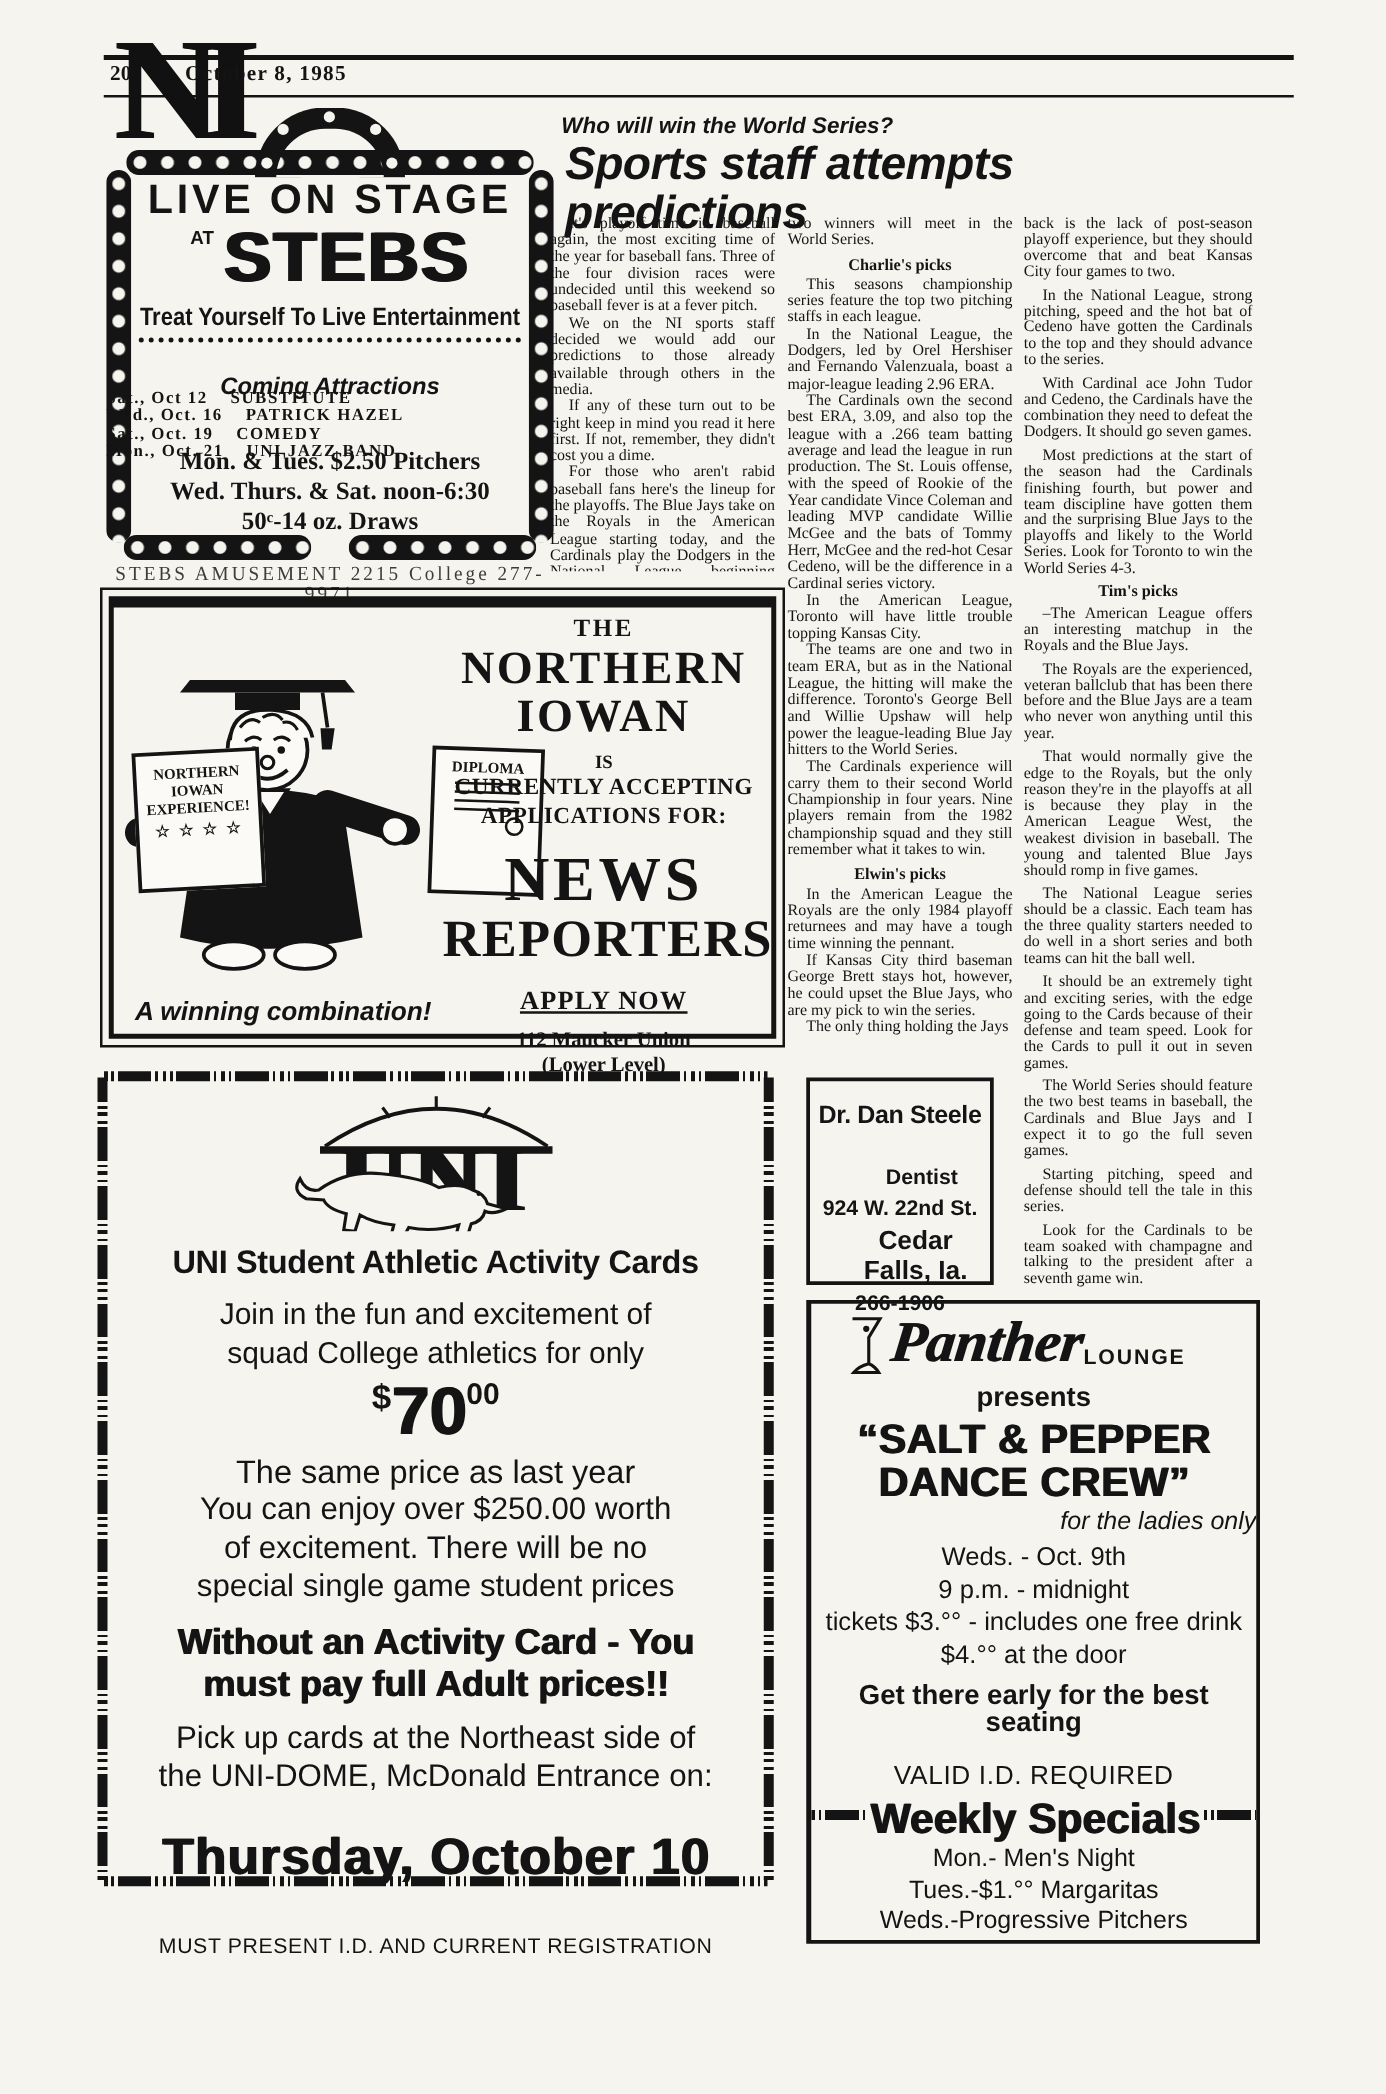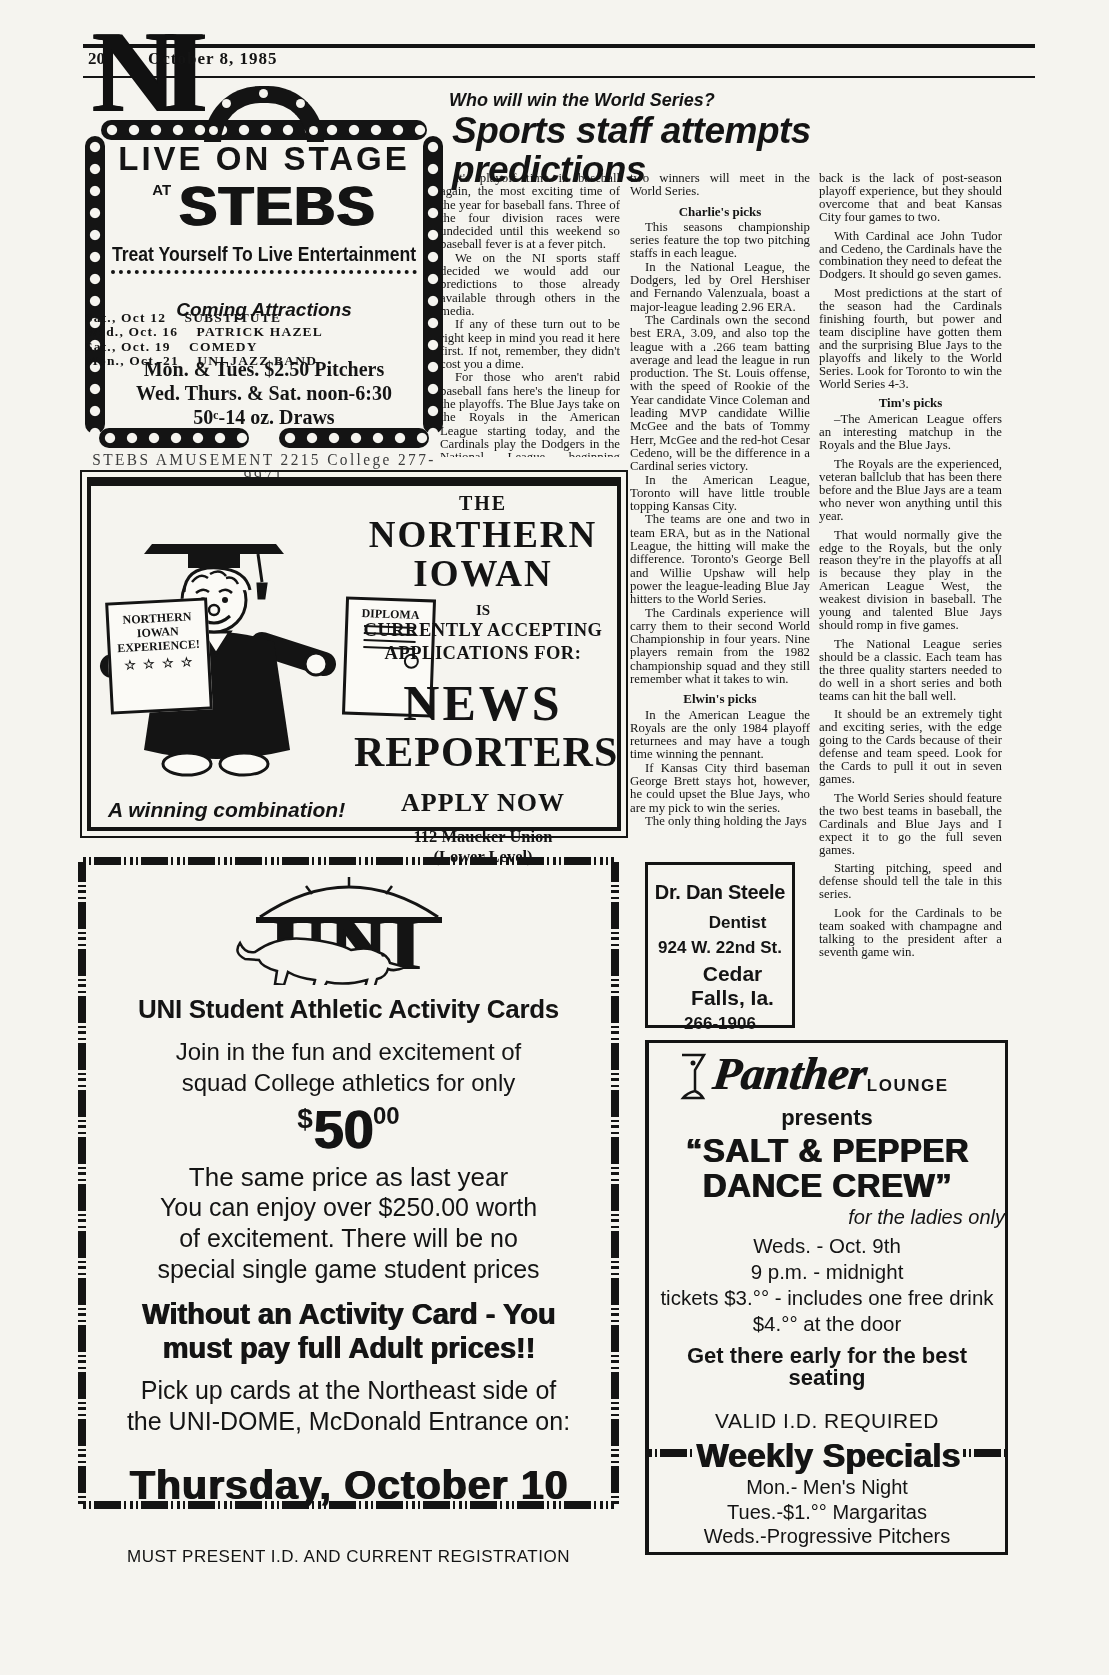--- a/index.html
+++ b/index.html
@@ -66,21 +66,21 @@
   .cert-stars{font-size:13px;letter-spacing:2px;margin-top:4px;}
   .squig{height:2px;background:#141414;width:62%;margin:5px auto 0;}
   .seal{width:15px;height:15px;border:2px solid #141414;border-radius:50%;margin:4px 12px 0 auto;}
   .ni-text{position:absolute;left:272px;top:20px;width:258px;text-align:center;font-family:"Liberation Serif",serif;font-weight:700;}
   .nt-the{font-size:20px;letter-spacing:2px;}
   .nt-big{font-size:37px;line-height:39px;letter-spacing:2px;}
   .nt-is{font-size:15px;margin-top:9px;}
   .nt-acc{font-size:18.5px;line-height:23px;letter-spacing:.5px;}
   .nt-news{font-size:50px;line-height:50px;margin-top:13px;letter-spacing:3px;}
   .nt-rep{font-size:42px;line-height:48px;letter-spacing:1px;}
-  .nt-apply{font-size:26px;margin-top:12px;letter-spacing:1px;}
+  .nt-apply{font-size:21px;margin-top:12px;letter-spacing:1px;text-decoration:underline;}
   .nt-loc{font-size:16.5px;margin-top:9px;}
   .nt-lvl{font-size:16.5px;}
   .ni-slogan{position:absolute;left:26px;bottom:16px;font:italic 700 21px/1 "Liberation Sans",sans-serif;}
 
   
   .uniad{left:78px;top:857px;width:541px;height:652px;}
   .chain-h{background:repeating-linear-gradient(90deg,#141414 0 3px,transparent 3px 6px,#141414 6px 8px,transparent 8px 11px,#141414 11px 38px,transparent 38px 41px,#141414 41px 43px,transparent 43px 47px);}
   .chain-v{background:repeating-linear-gradient(0deg,#141414 0 3px,transparent 3px 6px,#141414 6px 8px,transparent 8px 11px,#141414 11px 38px,transparent 38px 41px,#141414 41px 43px,transparent 43px 47px);}
   .ch-t{left:5px;right:5px;top:0;height:8px;}
   .ch-b{left:5px;right:5px;bottom:0;height:8px;}
@@ -102,21 +102,21 @@
   .uni-l234{font:400 25px/31px "Liberation Sans",sans-serif;}
   .uni-warn{font:700 29px/34px "Liberation Sans",sans-serif;margin-top:12px;text-shadow:1px 0 currentColor;}
   .uni-pick{font:400 25px/31px "Liberation Sans",sans-serif;margin-top:10px;}
   .uni-date{font:700 41px/1 "Liberation Sans",sans-serif;margin-top:28px;letter-spacing:1px;text-shadow:1.5px 0 currentColor;}
   .uni-foot{font:400 17px/1 "Liberation Sans",sans-serif;margin-top:42px;letter-spacing:.5px;}
 
   
   .steele{left:645px;top:862px;width:150px;height:166px;border:3px solid #141414;text-align:center;
           font-family:"Liberation Sans",sans-serif;font-weight:700;}
   .sd-name{font-size:20px;margin-top:16px;letter-spacing:-.3px;}
-  .sd-title{font-size:17px;margin-top:9px;padding-left:35px;}
+  .sd-title{font-size:17px;margin-top:28px;padding-left:35px;}
   .sd-a1{font-size:17px;margin-top:5px;}
   .sd-a2{font-size:21px;margin-top:4px;margin-left:25px;}
   .sd-ph{font-size:17px;margin-top:4px;}
 
   
   .panther{left:645px;top:1040px;width:363px;height:515px;border:3px solid #141414;border-left-width:4px;
            font-family:"Liberation Sans",sans-serif;text-align:center;overflow:hidden;}
   .pl-logo{position:relative;height:52px;margin-top:8px;}
   .glass-svg{position:absolute;left:30px;top:2px;width:28px;height:48px;}
   .pl-script{font:italic 700 46px/1 "Liberation Serif",serif;display:inline-block;transform:skewX(-7deg);
@@ -196,20 +196,21 @@
       <p class="t-p">The teams are one and two in team ERA, but as in the National League, the hitting will make the difference. Toronto's George Bell and Willie Upshaw will help power the league-leading Blue Jay hitters to the World Series.</p>
       <p class="t-p">The Cardinals experience will carry them to their second World Championship in four years. Nine players remain from the 1982 championship squad and they still remember what it takes to win.</p>
       <p class="t-h">Elwin's picks</p>
       <p class="t-p">In the American League the Royals are the only 1984 playoff returnees and may have a tough time winning the pennant.</p>
       <p class="t-p">If Kansas City third baseman George Brett stays hot, however, he could upset the Blue Jays, who are my pick to win the series.</p>
       <p class="t-p">The only thing holding the Jays</p>
     </div>
   <div class="abs artcol col3">
 
   <p class="t-c">back is the lack of post-season playoff experience, but they should overcome that and beat Kansas City four games to two.</p>
+      <p class="t-p">In the National League, strong pitching, speed and the hot bat of Cedeno have gotten the Cardinals to the top and they should advance to the series.</p>
       <p class="t-p">With Cardinal ace John Tudor and Cedeno, the Cardinals have the combination they need to defeat the Dodgers. It should go seven games.</p>
       <p class="t-p">Most predictions at the start of the season had the Cardinals finishing fourth, but power and team discipline have gotten them and the surprising Blue Jays to the playoffs and likely to the World Series. Look for Toronto to win the World Series 4-3.</p>
       <p class="t-h">Tim's picks</p>
       <p class="t-p">–The American League offers an interesting matchup in the Royals and the Blue Jays.</p>
       <p class="t-p">The Royals are the experienced, veteran ballclub that has been there before and the Blue Jays are a team who never won anything until this year.</p>
       <p class="t-p">That would normally give the edge to the Royals, but the only reason they're in the playoffs at all is because they play in the American League West, the weakest division in baseball. The young and talented Blue Jays should romp in five games.</p>
       <p class="t-p">The National League series should be a classic. Each team has the three quality starters needed to do well in a short series and both teams can hit the ball well.</p>
       <p class="t-p">It should be an extremely tight and exciting series, with the edge going to the Cards because of their defense and team speed. Look for the Cards to pull it out in seven games.</p>
       <p class="t-p">The World Series should feature the two best teams in baseball, the Cardinals and Blue Jays and I expect it to go the full seven games.</p>
       <p class="t-p">Starting pitching, speed and defense should tell the tale in this series.</p>
@@ -286,21 +287,21 @@
           <path d="M14,30 q-12,-6 -5,-16 q5,11 15,9 q22,-16 50,-13 q32,3 46,11 q17,-4 27,2 q10,3 12,11 l15,4 q-10,5 -17,2 q-2,8 -11,10 l-4,13 l-9,-1 l3,-11 q-21,6 -40,2 l-6,11 l-9,-1 l3,-12 q-17,-2 -27,-8 l-4,13 l-9,-1 l2,-13 q-15,-4 -18,-11 z" fill="#f5f4ef" stroke="#141414" stroke-width="2.5"></path>
           <circle cx="152" cy="26" r="1.8" fill="#141414"></circle>
         </svg>
       </div>
       <div class="uni-title">UNI Student Athletic Activity Cards</div>
       <div class="uni-intro">
         <div>Join in the fun and excitement of</div>
         <div>squad College athletics for only</div>
       </div>
       <div class="uni-price">
-        <span class="pd">$</span><span class="pm">50</span><span class="pc">00</span>
+        <span class="pd">$</span><span class="pm">70</span><span class="pc">00</span>
       </div>
       <div class="uni-l1">The same price as last year</div>
       <div class="uni-l234">
         <div>You can enjoy over $250.00 worth</div>
         <div>of excitement. There will be no</div>
         <div>special single game student prices</div>
       </div>
       <div class="uni-warn">
         <div>Without an Activity Card - You</div>
         <div>must pay full Adult prices!!</div>

